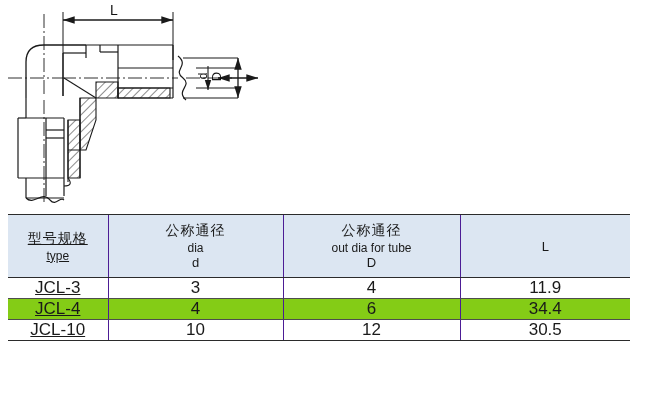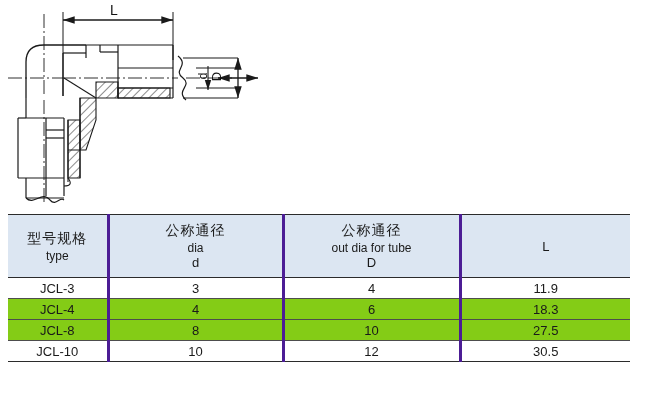--- a/index.html
+++ b/index.html
@@ -72,27 +72,28 @@
   table.spec col.c1 { width: 100px; }
   table.spec col.c2 { width: 175px; }
   table.spec col.c3 { width: 177px; }
   table.spec col.c4 { width: 170px; }
 
   table.spec th,
   table.spec td {
     text-align: center;
     vertical-align: middle;
     color: #1a1a1a;
-    border-left: 3px solid #4c1d95;
+    border-left: 1px solid #4c1d95;
     border-right: none;
     padding: 0;
   }
   table.spec th:first-child,
   table.spec td:first-child {
     border-left: none;
+    text-decoration: underline;
   }
 
   thead tr.header-row th {
     background: #dce6f2;
     border-top: 1.5px solid #2b2b2b;
     border-bottom: 1.5px solid #2b2b2b;
     height: 62px;
     font-weight: normal;
   }
   .hdr-cn {
@@ -109,21 +110,21 @@
     font-size: 13px;
     display: block;
   }
   .hdr-single {
     font-size: 13px;
     display: block;
   }
 
   tbody tr td {
     height: 20px;
-    font-size: 13px;
+    font-size: 17px;
     border-bottom: 1px solid #4d4d4d;
   }
   tbody tr.odd td {
     background: #ffffff;
   }
   tbody tr.even td {
     background: #84cc16;
   }
   tbody tr:last-child td {
     border-bottom: 1.5px solid #2b2b2b;
@@ -276,27 +277,21 @@
       <tr class="odd">
         <td>JCL-3</td>
         <td>3</td>
         <td>4</td>
         <td>11.9</td>
       </tr>
       <tr class="even">
         <td>JCL-4</td>
         <td>4</td>
         <td>6</td>
-        <td>18.3</td>
-      </tr>
-      <tr class="even">
-        <td>JCL-8</td>
-        <td>8</td>
-        <td>10</td>
-        <td>27.5</td>
+        <td>34.4</td>
       </tr>
       <tr class="odd">
         <td>JCL-10</td>
         <td>10</td>
         <td>12</td>
         <td>30.5</td>
       </tr>
     </tbody>
   </table>
 </div>

